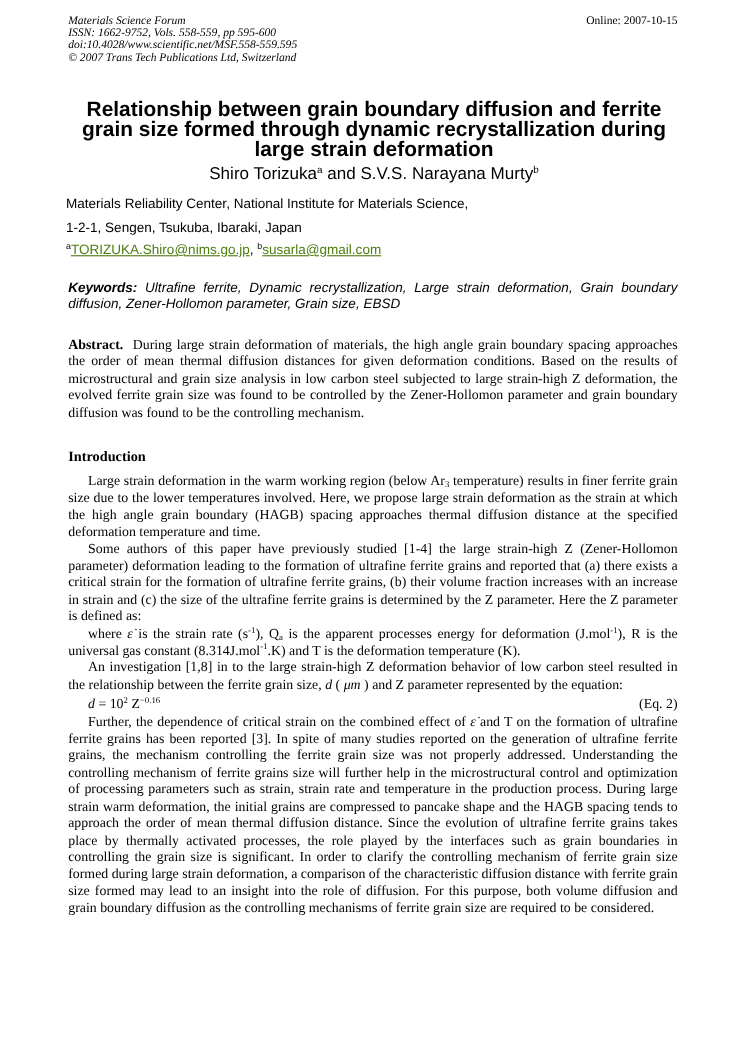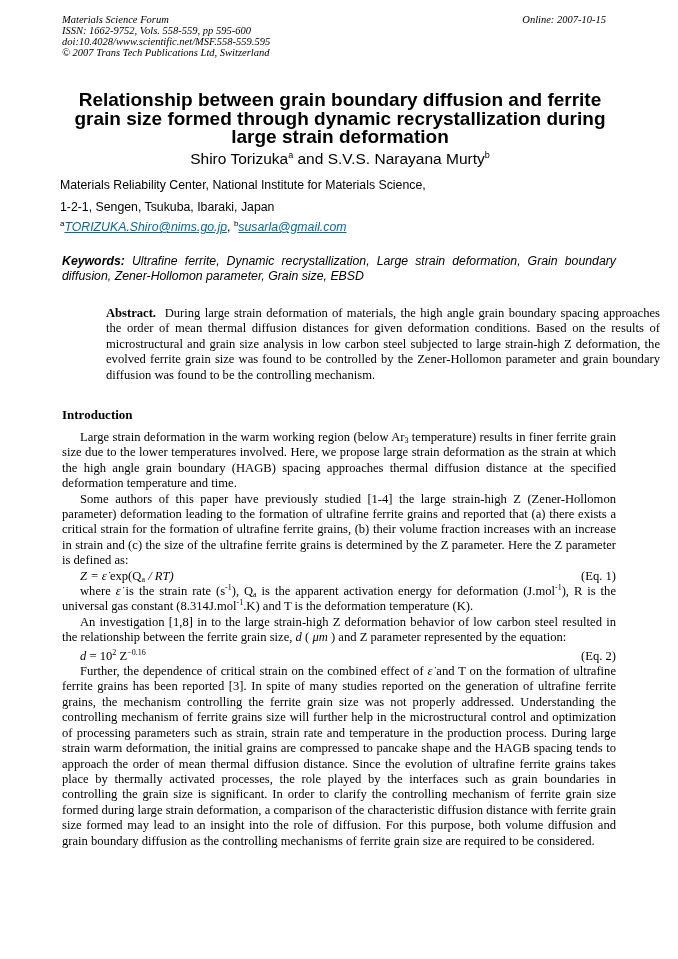--- a/index.html
+++ b/index.html
@@ -1,33 +1,33 @@
 <!DOCTYPE html>
 <html><head>
 <meta charset="utf-8">
 <style>
   html, body { margin: 0; padding: 0; background: #ffffff; }
   body { width: 678px; height: 959px; position: relative; overflow: hidden; color: #000; }
   .page { position: absolute; left: 0; top: 0; width: 678px; height: 959px; }
   .hdr-left { position: absolute; left: 62px; top: 14px; font-family: "Liberation Serif", serif; font-style: italic; font-size: 10.5px; line-height: 11px; }
   .hdr-left div { white-space: nowrap; }
-  .hdr-right { position: absolute; right: 72px; top: 14px; font-family: "Liberation Serif", serif; font-style: italic; font-size: 10.5px; line-height: 11px; }
+  .hdr-right { position: absolute; right: 62px; top: 14px; font-family: "Liberation Serif", serif; font-size: 10.5px; line-height: 11px; }
   .title { position: absolute; left: 70px; width: 540px; top: 91px; text-align: center; font-family: "Liberation Sans", sans-serif; font-weight: bold; font-size: 19px; line-height: 18.5px; }
   .authors { position: absolute; left: 60px; width: 560px; top: 150px; text-align: center; font-family: "Liberation Sans", sans-serif; font-size: 15.5px; line-height: 18px; }
   .authors sup { font-size: 9px; vertical-align: 6px; line-height: 0; }
   .affil { position: absolute; left: 60px; width: 560px; text-align: left; font-family: "Liberation Sans", sans-serif; font-size: 12.3px; line-height: 14px; }
   .affil1 { top: 178px; }
   .affil2 { top: 200px; }
   .emails { top: 220px; }
-  .emails a { color: #0369a1; text-decoration: underline; font-style: italic; }
+  .emails a { color: #4d7c0f; text-decoration: underline; }
   .emails sup { font-size: 8px; vertical-align: 5px; line-height: 0; }
   .keywords { position: absolute; left: 62px; width: 554px; top: 254px; font-family: "Liberation Sans", sans-serif; font-size: 12.3px; line-height: 14.5px; text-align: justify; font-style: italic; }
   .keywords b { font-weight: bold; }
   .body-text { font-family: "Liberation Serif", serif; font-size: 12.6px; line-height: 15.4px; text-align: justify; }
-  .abstract { position: absolute; left: 62px; width: 554px; top: 306px; margin-left: 44px; }
+  .abstract { position: absolute; left: 62px; width: 554px; top: 306px; }
   .abstract b { font-weight: bold; }
   .section-title { position: absolute; left: 62px; top: 407px; font-family: "Liberation Serif", serif; font-weight: bold; font-size: 13px; }
   .intro { position: absolute; left: 62px; width: 554px; top: 430px; }
   .intro p { margin: 0; text-indent: 18px; }
   .eq { position: relative; height: 15.4px; padding-left: 18px; font-family: "Liberation Serif", serif; }
   .eq .formula { font-style: italic; }
   .eq .formula .up { font-style: normal; }
   .eq .eqnum { position: absolute; right: 0; top: 0; }
   sup.s { font-size: 8px; vertical-align: 5px; line-height: 0; }
   sub.s { font-size: 8px; vertical-align: -2px; line-height: 0; }
@@ -64,25 +64,21 @@
 
   <div class="abstract body-text">
     <b>Abstract.</b><span style="white-space: pre-wrap;">  During large strain deformation of materials, the high angle grain boundary spacing approaches the order of mean thermal diffusion distances for given deformation conditions. Based on the results of microstructural and grain size analysis in low carbon steel subjected to large strain-high Z deformation, the evolved ferrite grain size was found to be controlled by the Zener-Hollomon parameter and grain boundary diffusion was found to be the controlling mechanism.</span>
   </div>
 
   <div class="section-title">Introduction</div>
 
   <div class="intro body-text">
     <p><span>Large strain deformation in the warm working region (below Ar</span><sub class="s">3</sub><span> temperature) results in finer ferrite grain size due to the lower temperatures involved. Here, we propose large strain deformation as the strain at which the high angle grain boundary (HAGB) spacing approaches thermal diffusion distance at the specified deformation temperature and time.</span></p>
     <p>Some authors of this paper have previously studied [1-4] the large strain-high Z (Zener-Hollomon parameter) deformation leading to the formation of ultrafine ferrite grains and reported that (a) there exists a critical strain for the formation of ultrafine ferrite grains, (b) their volume fraction increases with an increase in strain and (c) the size of the ultrafine ferrite grains is determined by the Z parameter. Here the Z parameter is defined as:</p>
-    <div class="eq">
-      <span class="formula"><span>Z = </span><span>ε̇</span><span class="up"> exp(</span><span class="up">Q</span><sub class="s up">a</sub><span> / RT)</span></span>
-      <span class="eqnum">(Eq. 1)</span>
-    </div>
-    <p><span>where </span><span class="edot">ε̇</span><span>  is the strain rate (s</span><sup class="s">-1</sup><span>), Q</span><sub class="s">a</sub><span> is the apparent activation energy for deformation (J.mol</span><sup class="s">-1</sup><span>), R is the universal gas constant (8.314J.mol</span><sup class="s">-1</sup><span>.K) and T is the deformation temperature (K).</span></p>
+    <p><span>where </span><span class="edot">ε̇</span><span>  is the strain rate (s</span><sup class="s">-1</sup><span>), Q</span><sub class="s">a</sub><span> is the apparent processes energy for deformation (J.mol</span><sup class="s">-1</sup><span>), R is the universal gas constant (8.314J.mol</span><sup class="s">-1</sup><span>.K) and T is the deformation temperature (K).</span></p>
     <p><span>An investigation [1,8] in to the large strain-high Z deformation behavior of low carbon steel resulted in the relationship between the ferrite grain size, </span><i>d</i><span> ( </span><i>μm</i><span> ) and Z parameter represented by the equation:</span></p>
     <div class="eq" style="margin-top: 3px;">
       <span class="formula"><span>d</span><span class="up"> = 10</span><sup class="s up">2</sup><span class="up"> Z</span><sup class="s up">−0.16</sup></span>
       <span class="eqnum">(Eq. 2)</span>
     </div>
     <p><span>Further, the dependence of critical strain on the combined effect of </span><span class="edot">ε̇</span><span> and T on the formation of ultrafine ferrite grains has been reported [3]. In spite of many studies reported on the generation of ultrafine ferrite grains, the mechanism controlling the ferrite grain size was not properly addressed. Understanding the controlling mechanism of ferrite grains size will further help in the microstructural control and optimization of processing parameters such as strain, strain rate and temperature in the production process. During large strain warm deformation, the initial grains are compressed to pancake shape and the HAGB spacing tends to approach the order of mean thermal diffusion distance. Since the evolution of ultrafine ferrite grains takes place by thermally activated processes, the role played by the interfaces such as grain boundaries in controlling the grain size is significant. In order to clarify the controlling mechanism of ferrite grain size formed during large strain deformation, a comparison of the characteristic diffusion distance with ferrite grain size formed may lead to an insight into the role of diffusion. For this purpose, both volume diffusion and grain boundary diffusion as the controlling mechanisms of ferrite grain size are required to be considered.</span></p>
   </div>
 
 </div>
 

